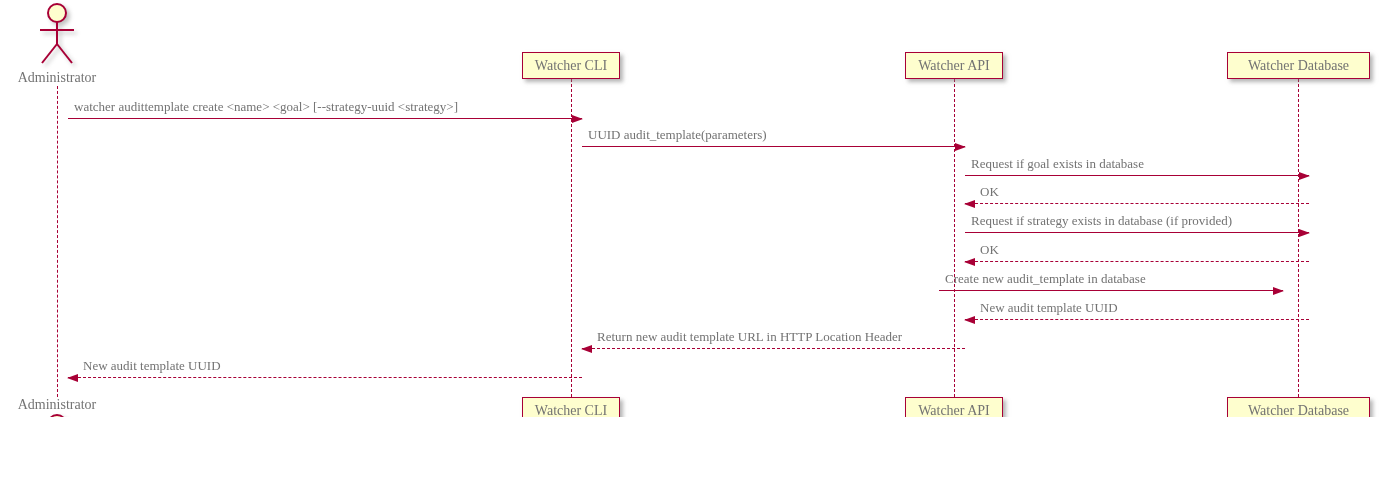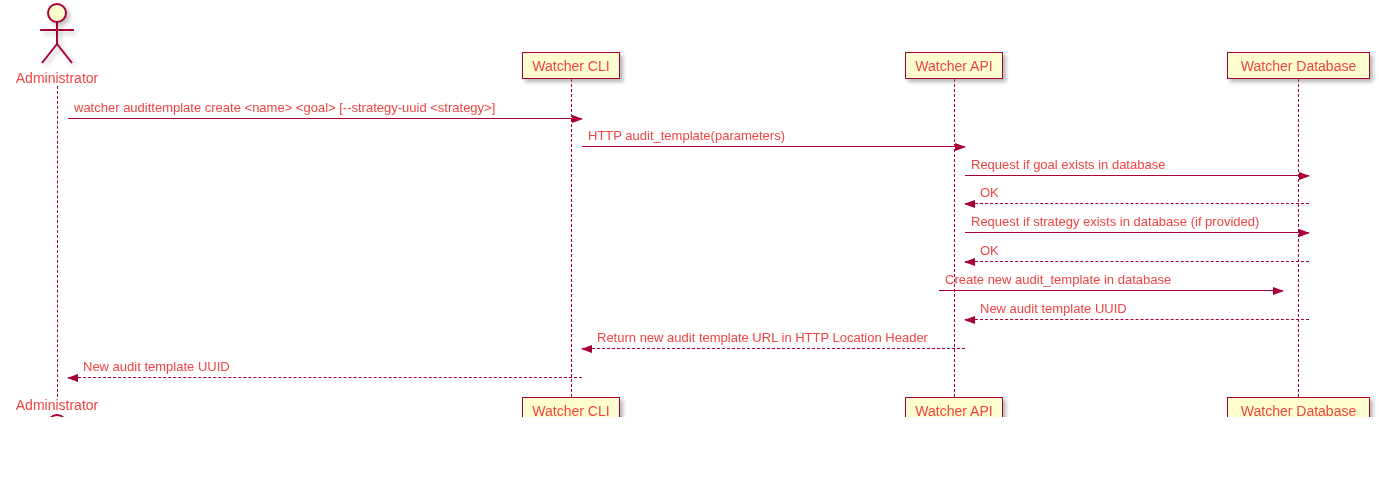--- a/index.html
+++ b/index.html
@@ -1,21 +1,21 @@
 <!DOCTYPE html>
 <html><head>
 <meta charset="utf-8">
 <style>
   html,body{margin:0;padding:0;background:#ffffff;}
   .canvas{
     position:relative;
     width:1379px;height:417px;
     background:#ffffff;
-    font-family:Liberation Sans, sans-serif;
-    color:#ef4444;
+    font-family:Liberation Serif, serif;
+    color:#737373;
     overflow:hidden;
   }
   
   .lifeline{
     position:absolute;width:0;
     border-left:1px dashed #A80036;
   }
   
   .pbox{
     position:absolute;height:27px;
@@ -81,21 +81,21 @@
     <span>Watcher Database</span>
   </div>
 
   <div class="msg right solid" style="left:57px;top:100px;width:514px;">
     <span class="label">watcher audittemplate create &lt;name&gt; &lt;goal&gt; [--strategy-uuid &lt;strategy&gt;]</span>
     <div class="line"></div>
     <div class="head"></div>
   </div>
 
   <div class="msg right solid" style="left:571px;top:128px;width:383px;">
-    <span class="label">HTTP audit_template(parameters)</span>
+    <span class="label">UUID audit_template(parameters)</span>
     <div class="line"></div>
     <div class="head"></div>
   </div>
 
   <div class="msg right solid" style="left:954px;top:157px;width:344px;">
     <span class="label">Request if goal exists in database</span>
     <div class="line"></div>
     <div class="head"></div>
   </div>
 

